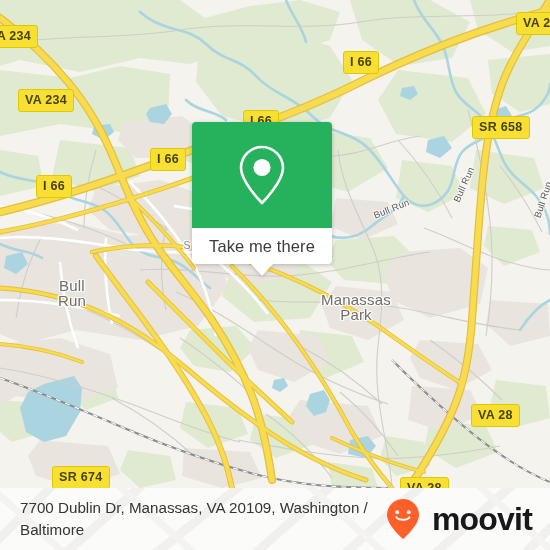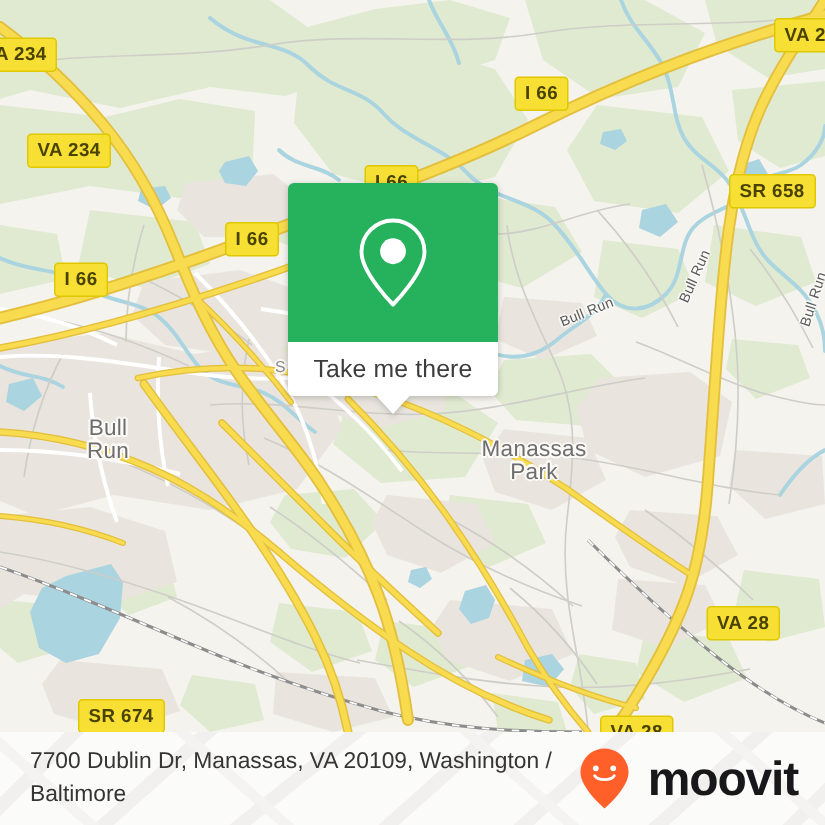--- a/index.html
+++ b/index.html
@@ -350,21 +350,21 @@
           <path d="M0,344 C28,346 56,352 82,362" stroke-width="2.4"></path>
           <path d="M332,438 C362,452 392,464 424,472" stroke-width="2.4"></path>
         </g>
       </g>
     </svg>
 
     <div class="shield" style="left:-18px;  top:25px;">VA 234</div>
     <div class="shield" style="left:18px;   top:89px;">VA 234</div>
     <div class="shield" style="left:343px;  top:51px;">I 66</div>
     <div class="shield" style="left:516px;  top:12px;">VA 28</div>
-    <div class="shield" style="left:486px;  top:116px;">SR 658</div>
+    <div class="shield" style="left:472px;  top:116px;">SR 658</div>
     <div class="shield" style="left:243px;  top:110px;">I 66</div>
     <div class="shield" style="left:150px;  top:148px;">I 66</div>
     <div class="shield" style="left:36px;   top:175px;">I 66</div>
     <div class="shield" style="left:52px;   top:466px;">SR 674</div>
     <div class="shield" style="left:471px;  top:404px;">VA 28</div>
     <div class="shield" style="left:400px;  top:477px;">VA 28</div>
 
     <div class="place" style="left:309px; top:292px; width:94px;">Manassas
 Park</div>
     <div class="place" style="left:40px;  top:278px; width:64px;">Bull

